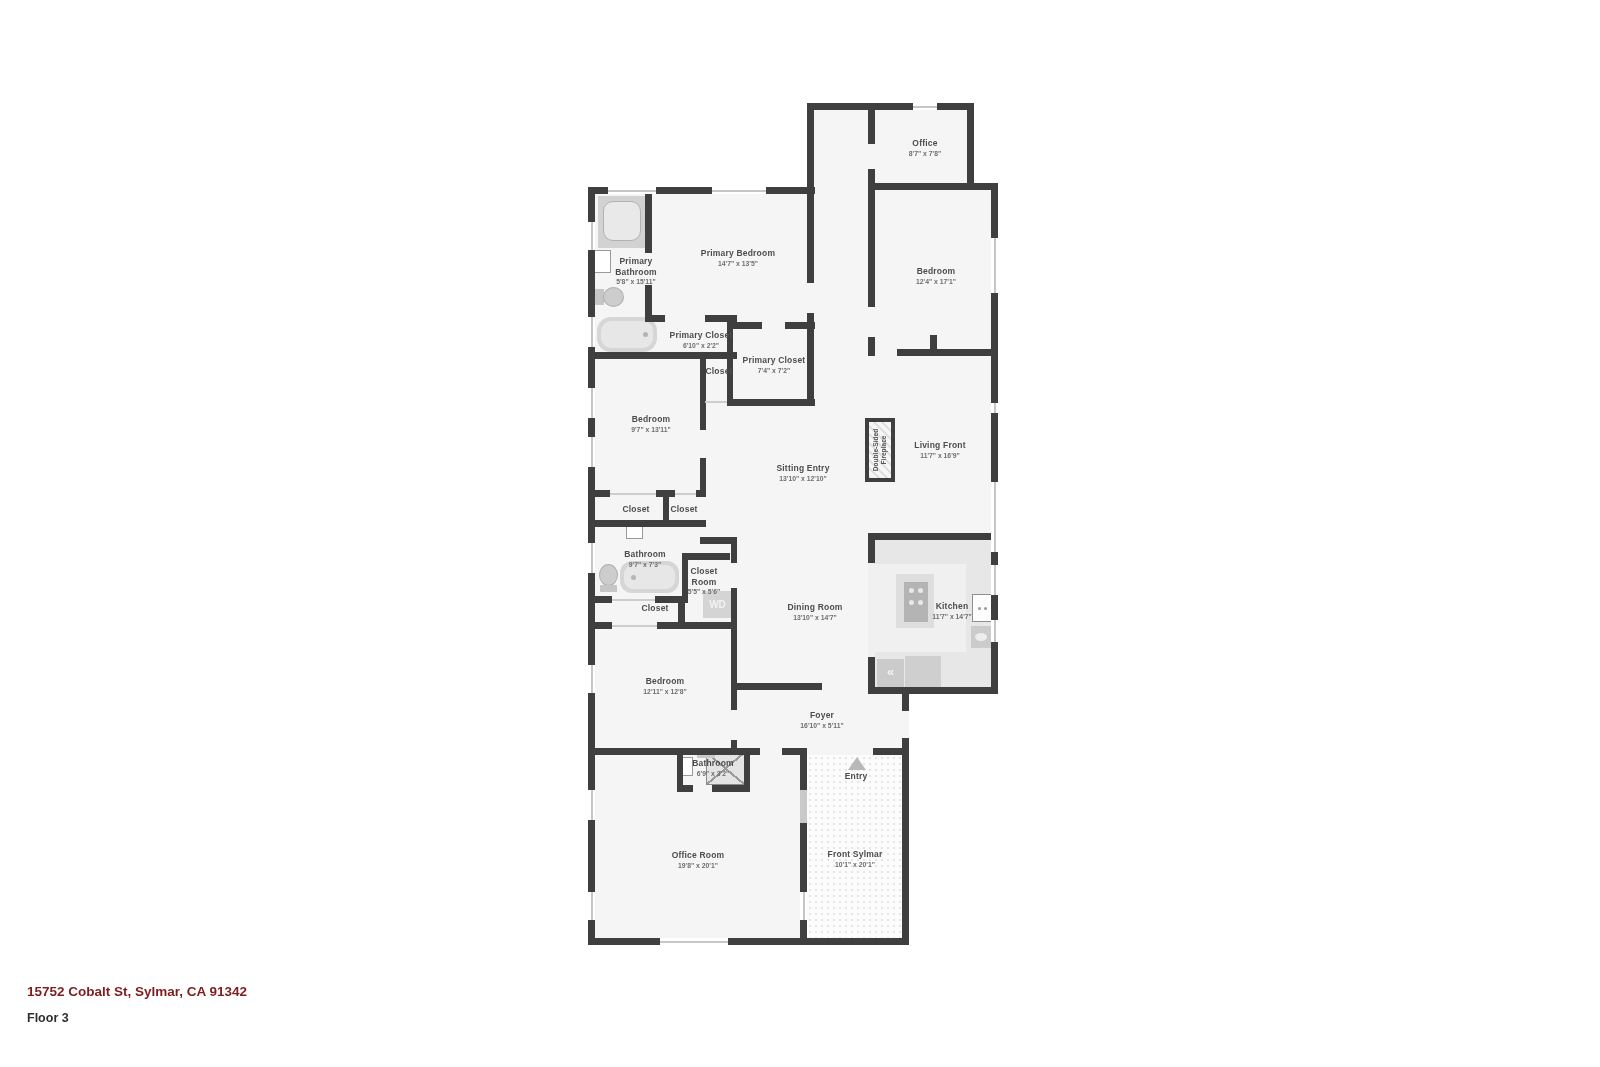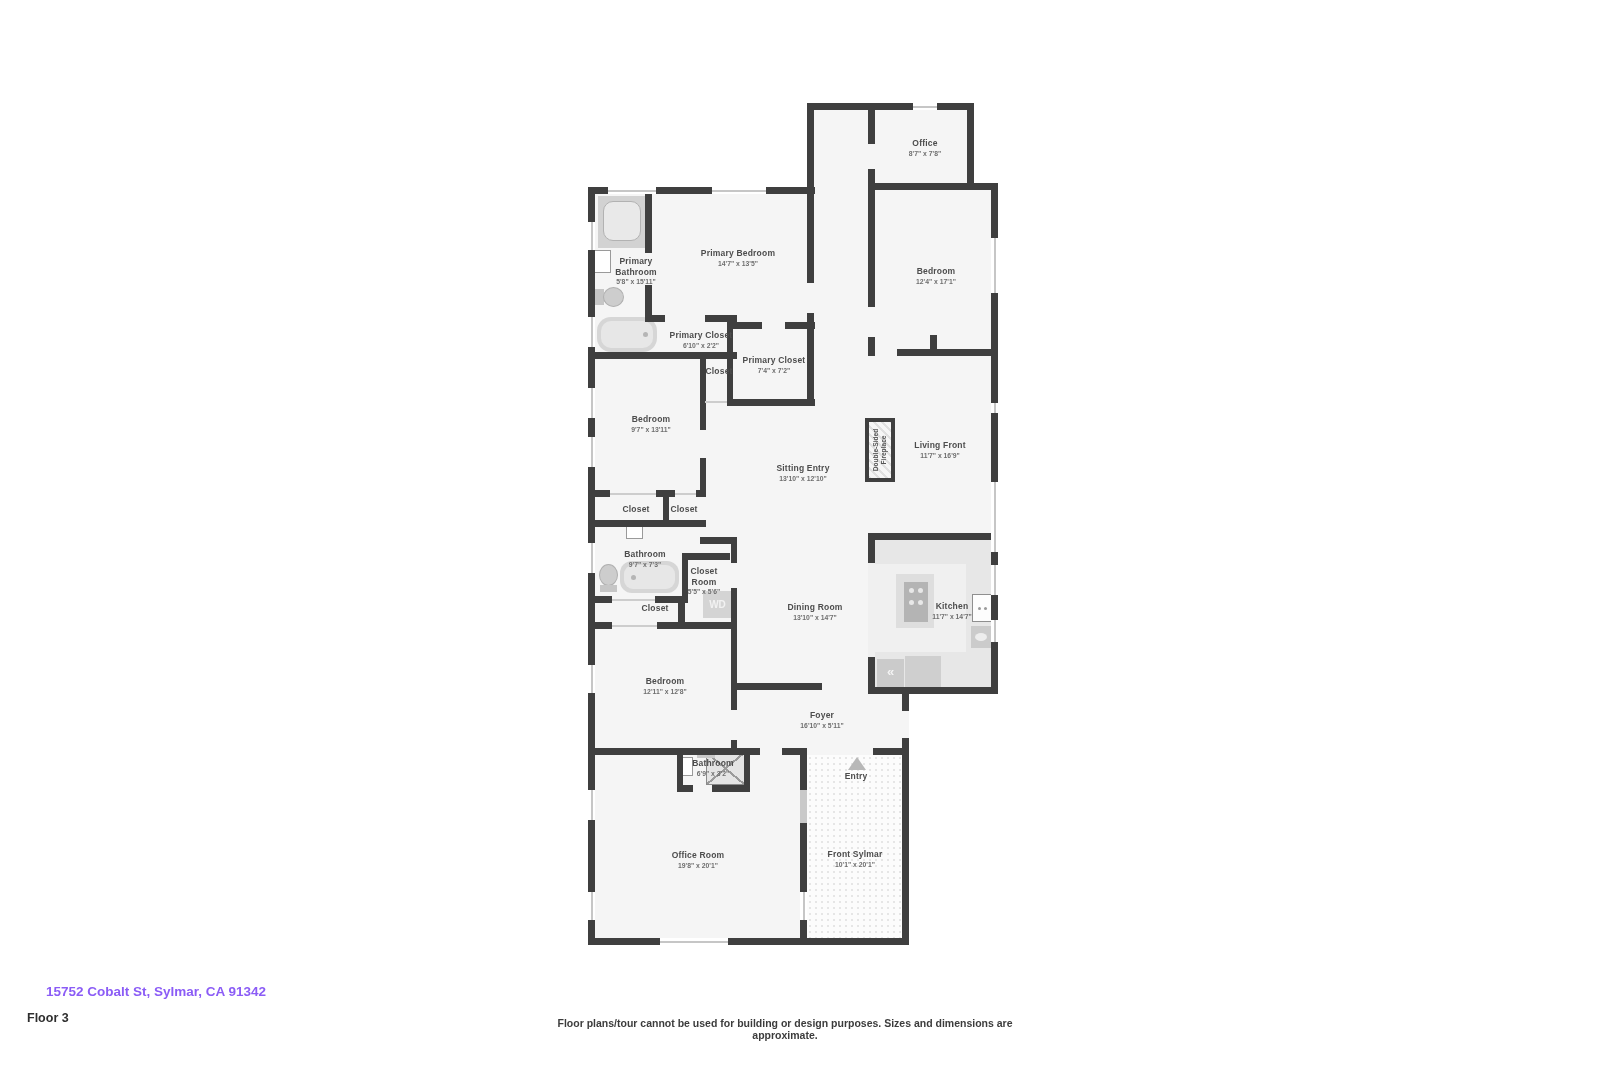--- a/index.html
+++ b/index.html
@@ -3,21 +3,21 @@
 <meta charset="utf-8">
 <title></title>
 <style>
   html,body{margin:0;padding:0;background:#ffffff;font-family:"Liberation Sans",sans-serif;}
   #stage{position:relative;width:1600px;height:1067px;background:#ffffff;overflow:hidden;}
   #plan{position:absolute;left:585px;top:100px;width:415px;height:848px;}
   .abs{position:absolute;box-sizing:border-box;}
   .room-label{position:absolute;text-align:center;transform:translate(-50%,-50%);z-index:30;pointer-events:none;}
   .room-name{font-size:8.5px;font-weight:bold;color:#4d4d4d;letter-spacing:.2px;line-height:10.5px;white-space:pre;}
   .room-dims{font-size:6.8px;font-weight:bold;color:#6e6e6e;line-height:9px;white-space:pre;}
-  .footer-address{position:absolute;left:27px;top:984px;font-size:13.5px;font-weight:bold;color:#8b5cf6;margin-left:19px;}
+  .footer-address{position:absolute;left:27px;top:984px;font-size:13.5px;font-weight:bold;color:#7f1d1d;}
   .footer-floor{position:absolute;left:27px;top:1011px;font-size:12.5px;font-weight:bold;color:#2e2e2e;}
   .footer-disclaimer{position:absolute;left:535px;top:1017px;width:500px;text-align:center;font-size:10.5px;font-weight:bold;color:#3c3c3c;}
   .fp-text{font-size:6.6px;font-weight:bold;color:#555;line-height:1.25;text-align:center;white-space:pre;}
 </style>
 </head>
 <body>
 
 <div id="stage">
   <div id="plan">
       <div class="abs" style="left: 222px; top: 3px; width: 166px; height: 87px; background: rgb(245, 245, 245);"></div>
@@ -276,14 +276,13 @@
         <div class="room-name">Office Room</div>
         <div class="room-dims">19'8" x 20'1"</div>
       </div>
       <div class="room-label" style="left: 270px; top: 759px;">
         <div class="room-name">Front Sylmar</div>
         <div class="room-dims">10'1" x 20'1"</div>
       </div>
     </div>
   <div class="footer-address">15752 Cobalt St, Sylmar, CA 91342</div>
   <div class="footer-floor">Floor 3</div>
-  <div class="footer-disclaimer">Floor plans/tour cannot be used for building or design purposes. Sizes and dimensions are approximate.</div>
 </div>
 
 </body></html>

